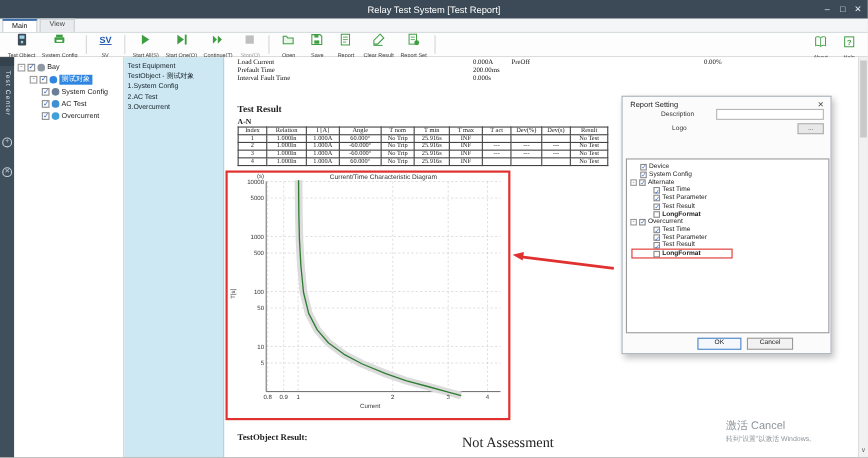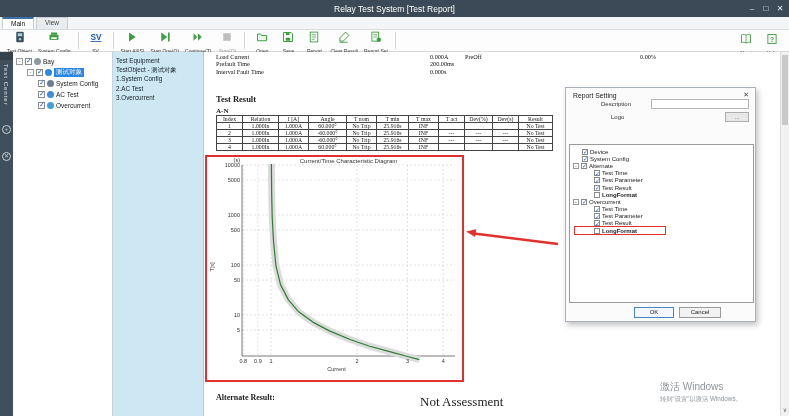--- a/index.html
+++ b/index.html
@@ -392,21 +392,21 @@
           <text x="64" y="206" text-anchor="middle" font-size="5.5" fill="#333" font-family="Liberation Sans, sans-serif">1</text>
           <text x="150.09457875989864" y="206" text-anchor="middle" font-size="5.5" fill="#333" font-family="Liberation Sans, sans-serif">2</text>
           <text x="200.45667884982345" y="206" text-anchor="middle" font-size="5.5" fill="#333" font-family="Liberation Sans, sans-serif">3</text>
           <text x="236.18915751979725" y="206" text-anchor="middle" font-size="5.5" fill="#333" font-family="Liberation Sans, sans-serif">4</text>
           <text x="141.5" y="6" text-anchor="middle" font-size="6" fill="#333" font-family="Liberation Sans, sans-serif">Current/Time Characteristic Diagram</text>
           <text x="33" y="5" text-anchor="end" font-size="5.5" fill="#333" font-family="Liberation Sans, sans-serif">(s)</text>
           <text x="7" y="110" text-anchor="middle" font-size="5.5" fill="#333" font-family="Liberation Sans, sans-serif" transform="rotate(-90 7 110)">T[s]</text>
           <text x="129.5" y="214" text-anchor="middle" font-size="5.5" fill="#333" font-family="Liberation Sans, sans-serif">Current</text>
         </svg>
     </div>
-    <div class="assess-label">Alternate Result:</div>
+    <div class="assess-label">TestObject Result:</div>
     <div class="assess-value">Not Assessment</div>
   </div>
 
   <div class="scrollbar">
     <div class="sb-thumb"></div>
     <div class="sb-down">∨</div>
   </div>
 
   <div class="dialog">
     <div class="dlg-title">Report Setting</div>
@@ -466,21 +466,21 @@
           <span class="cb" style="margin-right: 2px;"></span>
           <span style="font-weight: bold;">LongFormat</span>
         </div>
         <div class="dlg-highlight" style="top: 80.7px; border-color: rgb(224, 49, 46);"></div>
       </div>
     <div class="dlg-btn ok">OK</div>
     <div class="dlg-btn cancel">Cancel</div>
   </div>
 
   <div class="watermark">
-    <div class="wm1">激活 Windows</div>
+    <div class="wm1">激活 Cancel</div>
     <div class="wm2">转到“设置”以激活 Windows。</div>
   </div>
 
   <svg id="annot-arrow">
       <line x1="558" y1="244" x2="474" y2="233.5" stroke="#e0312e" stroke-width="2.5"></line>
       <polygon points="466,231.5 476.3,229.2 475.1,236.9" fill="#e0312e"></polygon>
     </svg>
 </div>
 
 </body></html>

